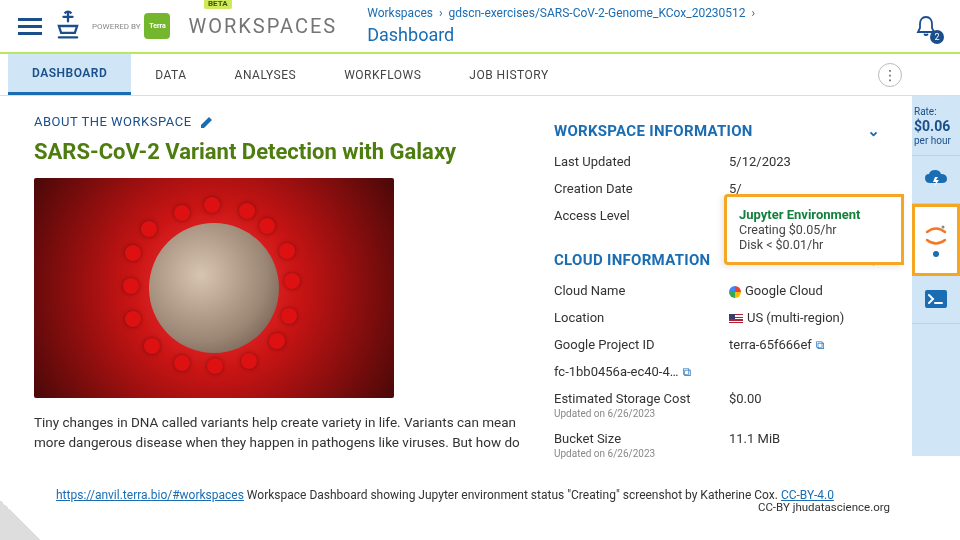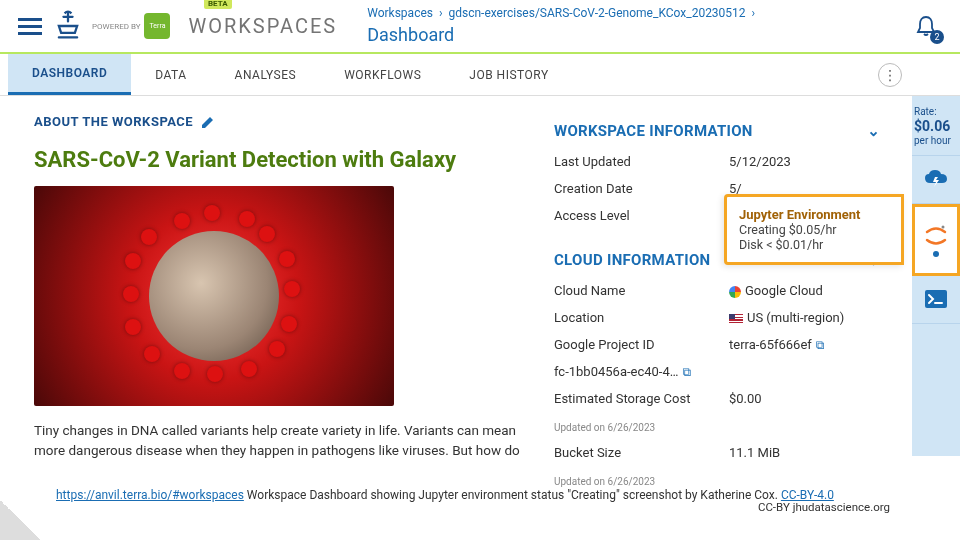--- a/index.html
+++ b/index.html
@@ -4,62 +4,62 @@
 <style>
 * { box-sizing: border-box; margin: 0; padding: 0; }
 body { font-family: -apple-system, BlinkMacSystemFont, "Segoe UI", Roboto, sans-serif; background: #fff; color: #333; font-size: 13px; width: 960px; height: 540px; overflow: hidden; position: relative; }
 .topbar { display: flex; align-items: center; padding: 8px 18px; height: 54px; border-bottom: 2px solid #b7e85f; position: relative; }
 .hamburger { color: #1a4f8b; margin-right: 12px; cursor: pointer; }
 .hamburger div { width: 24px; height: 3px; background: #1a4f8b; margin: 4px 0; }
 .logo-anvil { width: 28px; height: 32px; margin-right: 10px; color: #1a4f8b; }
 .powered { font-size: 8px; color: #888; text-transform: uppercase; margin-right: 4px; }
 .terra-badge { width: 26px; height: 26px; background: #74b72e; border-radius: 4px; transform: rotate(0deg); margin-right: 18px; position: relative; display:flex; align-items:center; justify-content:center; }
 .terra-badge::before { content:""; position:absolute; inset:0; background:#74b72e; clip-path: polygon(50% 0, 93% 25%, 93% 75%, 50% 100%, 7% 75%, 7% 25%); }
-.terra-badge span { position:relative; font-size:7px; font-weight:normal; color:#fff; }
+.terra-badge span { position:relative; font-size:7px; font-weight:bold; color:#fff; }
 .beta { background:#d0e85c; color:#3a5a00; font-size:8px; font-weight:bold; padding:1px 4px; border-radius:2px; position:absolute; top:-2px; left:204px; }
 .ws-title { font-size: 20px; font-weight: 400; color: #747474; letter-spacing: 2px; margin-right: 30px; }
 .breadcrumb { font-size: 12px; color: #1a6db3; line-height:1.4; flex:1; }
 .breadcrumb .row1 { font-size: 12px; }
 .breadcrumb .row2 { font-size: 18px; }
 .bell-wrap { position: relative; }
 .bell { width: 32px; height: 32px; border-radius: 50%; display:flex; align-items:center; justify-content:center; color:#1a4f8b; }
 .bell-badge { position:absolute; bottom:-2px; right:-2px; width:14px; height:14px; background:#1a4f8b; color:#fff; border-radius:50%; font-size:9px; display:flex; align-items:center; justify-content:center; }
 .tabs { display:flex; align-items:center; border-bottom:1px solid #ddd; height: 42px; padding: 0 8px; position: relative; }
 .tab { padding: 0 24px; font-size: 12px; color:#444; height:100%; display:flex; align-items:center; letter-spacing:0.5px; }
 .tab.active { background:#d0e5f5; color:#1a4f8b; font-weight:600; border-bottom: 3px solid #1a6db3; }
 .tabs .more { margin-left:auto; width:24px; height:24px; border:1px solid #bbb; border-radius:50%; display:flex; align-items:center; justify-content:center; margin-right:50px; color:#555; font-size:14px; }
 .main { display:flex; padding: 18px 0 0 34px; height: calc(540px - 54px - 42px - 70px); }
 .left { flex:1; max-width: 520px; }
-.about { color:#1a4f8b; font-weight:700; font-size:13px; letter-spacing:0.5px; margin-bottom:18px; display:flex; align-items:center; gap:8px; }
+.about { color:#1a4f8b; font-weight:400; font-size:13px; letter-spacing:0.5px; margin-bottom:10px; display:flex; align-items:center; gap:8px; }
 .pencil { color:#1a6db3; }
 .page-title { font-size: 22px; font-weight:700; color:#4d7c0f; margin-bottom: 14px; }
 .hero { width: 360px; height: 220px; background: radial-gradient(circle at 50% 50%, #ff3b3b 0%, #c91414 40%, #4a0808 100%); border-radius:2px; margin-bottom:14px; position:relative; overflow:hidden; }
 .hero .virus { position:absolute; left:50%; top:50%; width:170px; height:170px; transform:translate(-50%,-50%); }
 .hero .virus .core { position:absolute; inset:20px; border-radius:50%; background: radial-gradient(circle at 40% 40%, #d8c5b0, #9b8574 60%, #5a4a3e); }
 .hero .spike { position:absolute; width:16px; height:16px; background:#d11; border-radius:50%; box-shadow: 0 0 4px rgba(0,0,0,0.4); }
 .desc { font-size: 13.5px; color:#333; line-height:1.5; max-width: 510px; }
 .right { width: 382px; padding-right: 56px; }
 .panel-head { color:#1a6db3; font-weight:700; font-size:15px; letter-spacing:0.3px; padding: 8px 0; border-bottom: none; display:flex; align-items:center; }
 .panel-head .chev { margin-left:auto; color:#1a6db3; }
 .kv { display:flex; padding: 6px 0; font-size:13px;gap:25px; }
 .kv .k { flex:0 0 150px; color:#333; }
 .kv .v { color:#333; }
-.kv .sub { font-size:10px; color:#888; display:block; margin-top:16px; }
+.kv .sub { font-size:10px; color:#888; display:block; margin-top:2px; }
 .copy { color:#1a6db3; margin-left:4px; font-size:12px; }
 .gc-dot { display:inline-block; width:12px; height:12px; border-radius:50%; background: conic-gradient(#ea4335 0 25%, #fbbc05 0 50%, #34a853 0 75%, #4285f4 0 100%); margin-right:4px; vertical-align:middle; }
 .flag { background:linear-gradient(to bottom, #b22234 0 15%, #fff 15% 30%, #b22234 30% 45%, #fff 45% 60%, #b22234 60% 75%, #fff 75% 90%, #b22234 90% 100%); display:inline-block; width:14px; height:9px; position:relative; margin-right:4px; vertical-align:middle; }
 .flag::before{content:"";position:absolute;left:0;top:0;width:6px;height:5px;background:#3c3b6e;}
 .rail { position:absolute; right:0; top:96px; width:48px; background:#d0e5f5; display:flex; flex-direction:column; align-items:center; padding-top:6px; }
 .rail .rate { font-size:10px; color:#1a4f8b; text-align:left; line-height:1.2; padding:4px 2px 8px; border-bottom:1px solid #b8d4ec; width:100%; }
 .rail .rate .amt { font-weight:700; font-size:14px; }
 .rail .ico { width:48px; height:48px; display:flex; align-items:center; justify-content:center; color:#1a6db3; border-bottom:1px solid #b8d4ec; }
 .rail .ico.jup { background:#fff; border:3px solid #f5a623; height:72px; flex-direction:column; position:relative; }
 .rail .ico.jup .dot { width:6px; height:6px; background:#1a6db3; border-radius:50%; margin-top:2px; }
 .tooltip { position:absolute; right:56px; top:194px; background:#fff; border:3px solid #f5a623; border-top-left-radius:4px; border-bottom-left-radius:4px; padding:10px 14px 10px 12px; width:180px; box-shadow: -2px 2px 6px rgba(0,0,0,0.1); z-index:5; }
-.tooltip .tt-title { font-weight:700; font-size:13px; color:#a16207; }
+.tooltip .tt-title { font-weight:700; font-size:13px; color:#15803d; }
 .tooltip .tt-line { font-size:12.5px; color:#444; }
 .footer { position:absolute; bottom:0; left:0; right:0; height:66px; padding:14px 56px 6px 56px; font-size:12px; color:#333; display:flex; }
 .footer .ear { position:absolute; left:0; bottom:0; width:40px; height:40px; background:linear-gradient(135deg, transparent 50%, #ddd 50%); transform: scaleX(-1); }
 .footer a { color:#1a6db3; text-decoration:underline; }
 .footer .cc { position:absolute; right:70px; bottom:26px; font-size:11.5px; color:#333;margin-left:20px; }
 svg { display:block; }
 </style>
 </head>
 <body>
 

